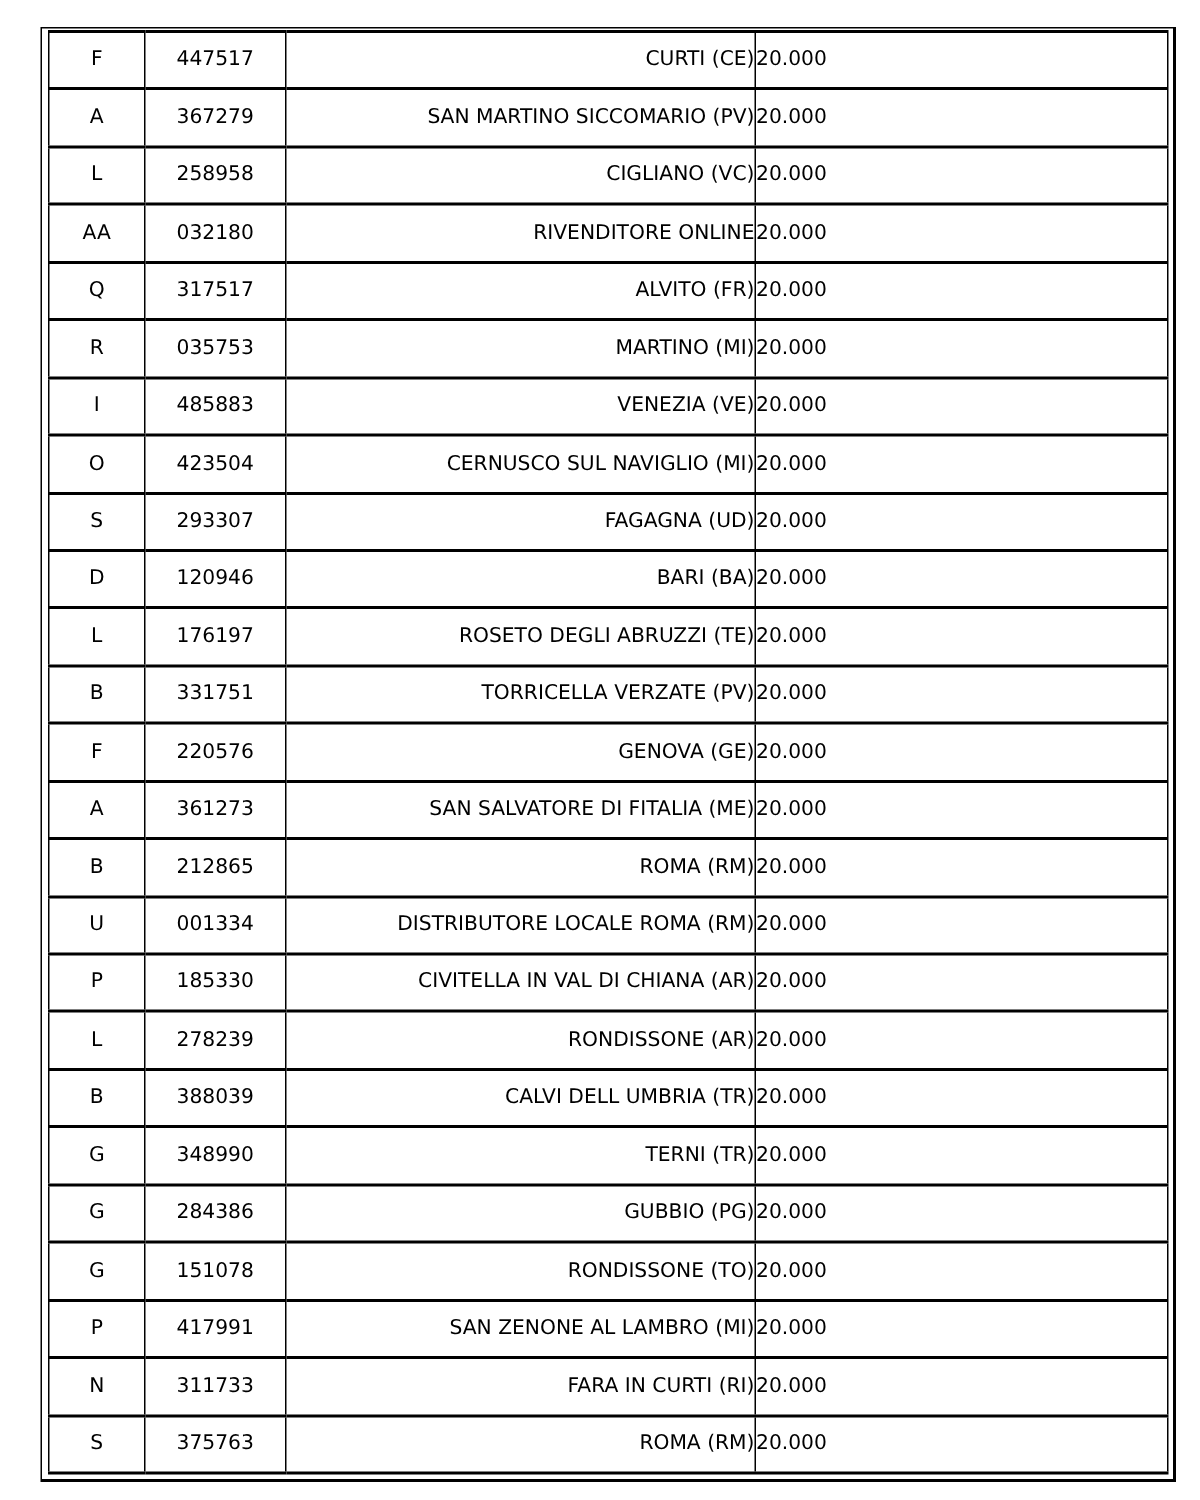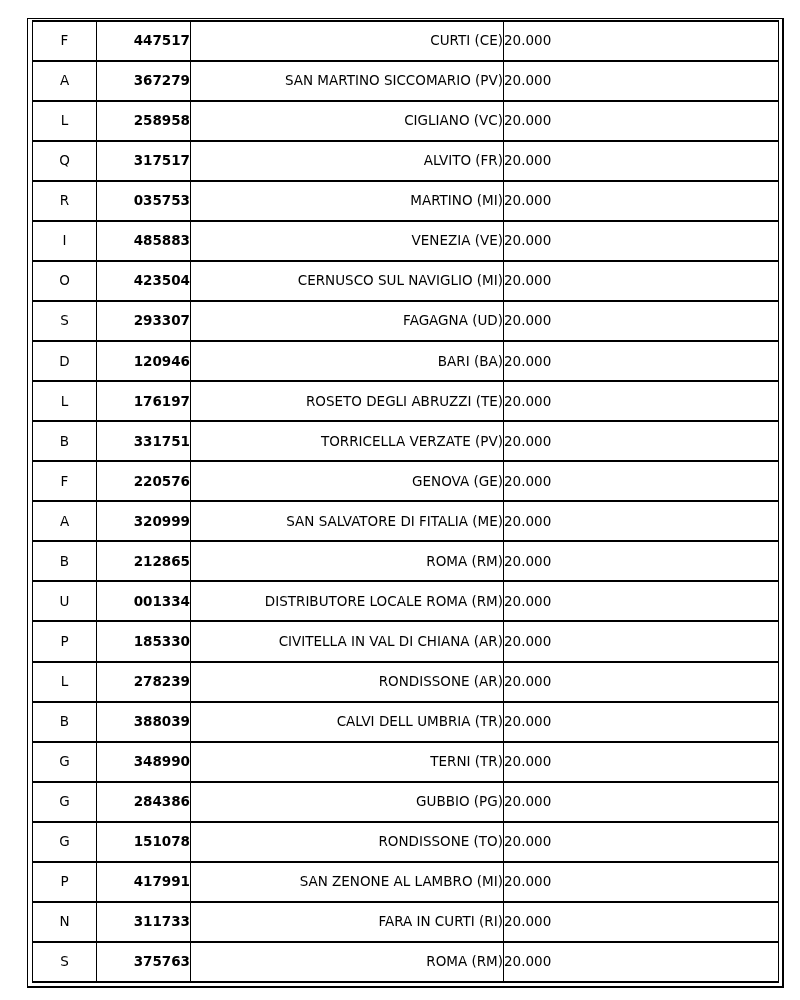--- a/index.html
+++ b/index.html
@@ -34,21 +34,21 @@
     font-size: 13.5px;
     line-height: 1;
     color: #000000;
     vertical-align: middle;
     white-space: nowrap;
     overflow: hidden;
     padding: 0;
     background: #ffffff;
   }
   td.c-series { text-align: center; }
-  td.c-code   { text-align: right; padding-right: 12px; font-weight: bold; }
+  td.c-code   { text-align: center; padding-right: 12px; }
   td.c-loc    { text-align: right;  padding-left: 6px; }
   td.c-amt    { text-align: left;  padding-left: 6px; }
 </style>
 </head>
 <body>
 
 <div class="table-frame">
   <table class="prize-table">
     <colgroup>
       <col style="width:64px">
@@ -69,20 +69,26 @@
     <td class="c-loc">SAN MARTINO SICCOMARIO (PV)</td>
     <td class="c-amt">20.000</td>
   </tr>
         <tr>
     <td class="c-series">L</td>
     <td class="c-code">258958</td>
     <td class="c-loc">CIGLIANO (VC)</td>
     <td class="c-amt">20.000</td>
   </tr>
         <tr>
+    <td class="c-series">AA</td>
+    <td class="c-code">032180</td>
+    <td class="c-loc">RIVENDITORE ONLINE</td>
+    <td class="c-amt">20.000</td>
+  </tr>
+        <tr>
     <td class="c-series">Q</td>
     <td class="c-code">317517</td>
     <td class="c-loc">ALVITO (FR)</td>
     <td class="c-amt">20.000</td>
   </tr>
         <tr>
     <td class="c-series">R</td>
     <td class="c-code">035753</td>
     <td class="c-loc">MARTINO (MI)</td>
     <td class="c-amt">20.000</td>
@@ -124,21 +130,21 @@
     <td class="c-amt">20.000</td>
   </tr>
         <tr>
     <td class="c-series">F</td>
     <td class="c-code">220576</td>
     <td class="c-loc">GENOVA (GE)</td>
     <td class="c-amt">20.000</td>
   </tr>
         <tr>
     <td class="c-series">A</td>
-    <td class="c-code">320999</td>
+    <td class="c-code">361273</td>
     <td class="c-loc">SAN SALVATORE DI FITALIA (ME)</td>
     <td class="c-amt">20.000</td>
   </tr>
         <tr>
     <td class="c-series">B</td>
     <td class="c-code">212865</td>
     <td class="c-loc">ROMA (RM)</td>
     <td class="c-amt">20.000</td>
   </tr>
         <tr>

